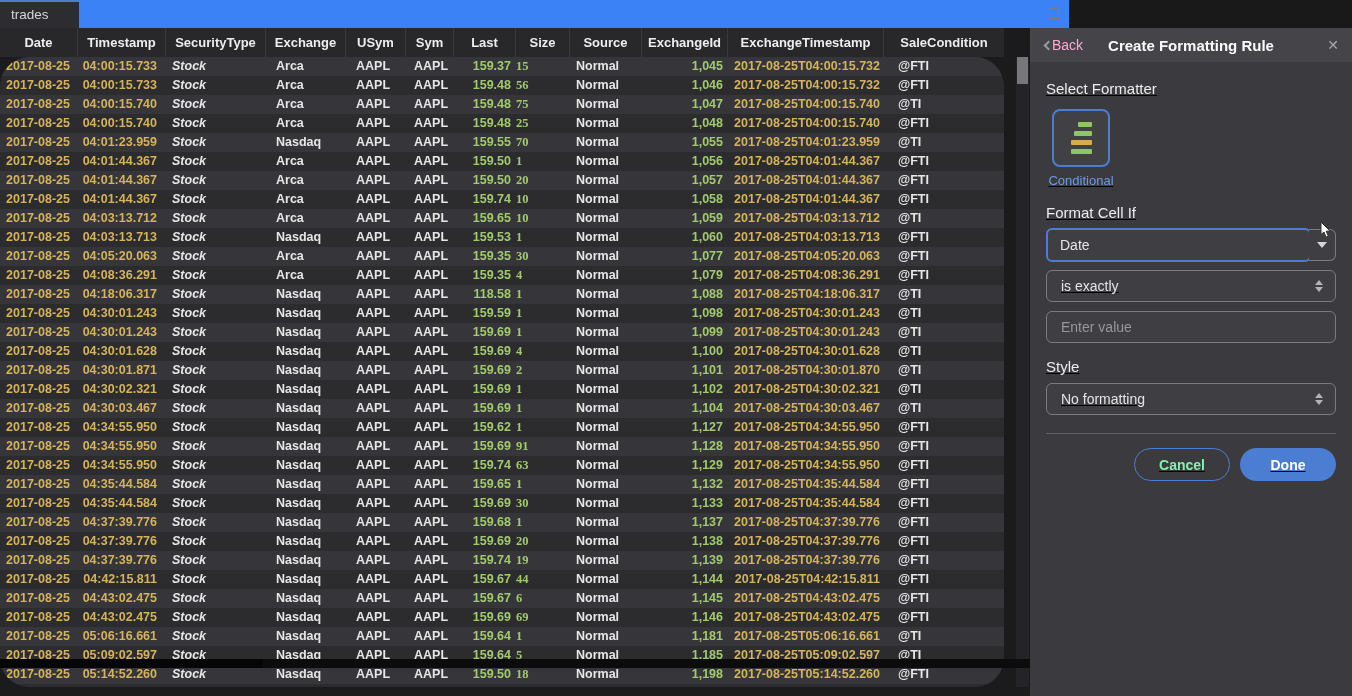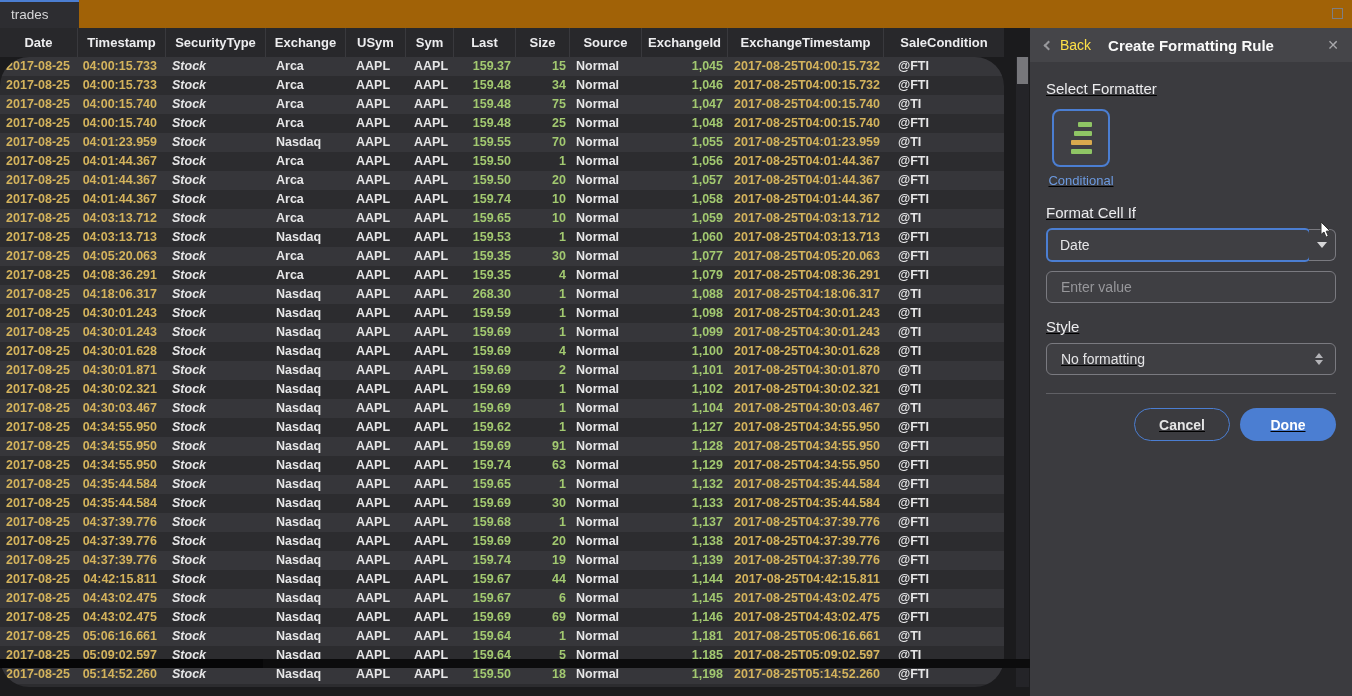--- a/index.html
+++ b/index.html
@@ -3,21 +3,21 @@
 <meta charset="utf-8">
 <style>
   * { margin:0; padding:0; box-sizing:border-box; }
   html,body { width:1352px; height:696px; }
   body {
     position:relative; overflow:hidden;
     font-family:"Liberation Sans", sans-serif;
     background:var(--bg,#19191a);
   }
   
-  .topbar { position:absolute; left:0; top:0; width:1352px; height:28px; background:#a16207; }
+  .topbar { position:absolute; left:0; top:0; width:1069px; height:28px; background:#3b82f6; }
   .tab {
     position:absolute; left:0; top:0; width:79px; height:28px;
     background:#2d2d31; border-top:2px solid var(--accent);
     color:#d6d6d8; font-size:13.5px; line-height:25px; padding-left:11px;
   }
   .win-max { position:absolute; right:9px; top:8px; width:11px; height:11px; border:1px solid #7e7e82; background:transparent; }
 
   
   .table-area {
     position:absolute; left:0; top:28px; width:1030px; height:668px;
@@ -38,36 +38,36 @@
   .trow { display:grid; grid-template-columns:var(--cols); height:19px; background:var(--row-even); }
   .trow:nth-child(odd) { background:var(--row-odd); }
   .cell { font-size:12.5px; font-weight:600; line-height:19px; white-space:nowrap; overflow:hidden; }
   .c0 { color:var(--gold); text-align:right; padding-right:8px; }
   .c1 { color:var(--gold); text-align:right; padding-right:9px; }
   .c2 { color:var(--text); padding-left:6px;font-style:italic; }
   .c3 { color:var(--text); padding-left:10px; }
   .c4 { color:var(--text); padding-left:10px; }
   .c5 { color:var(--text); padding-left:8px; }
   .c6 { color:var(--green); text-align:right; padding-right:5px; }
-  .c7 { color:var(--green); text-align:right; padding-right:4px; }
+  .c7 { color:var(--green); padding-right:4px;font-family:Liberation Serif, serif; }
   .c8 { color:var(--text); padding-left:6px; }
   .c9 { color:var(--green); text-align:right; padding-right:5px; }
   .c10{ color:var(--gold); text-align:right; padding-right:4px; }
   .c11{ color:var(--text); padding-left:14px; }
 
   
   .vscroll { position:absolute; left:1016px; top:57px; width:13px; height:630px; background:#242428; }
   .vthumb  { position:absolute; left:1px; top:0; width:11px; height:27px; background:#77777b; }
   .hscroll { position:absolute; left:0; top:659px; width:1030px; height:9px; background:#0c0c0d; }
   .hthumb  { position:absolute; left:0; top:0; width:263px; height:9px; background:#060607; }
 
   
   .panel { position:absolute; left:1030px; top:28px; width:322px; height:668px; background:var(--panel-bg); }
   .panel-header { height:34px; background:var(--panel-header-bg); position:relative; display:flex; align-items:center; }
-  .back { position:absolute; left:15px; display:flex; align-items:center; gap:8px; color:#fde047; font-size:14px; cursor:default; }
+  .back { position:absolute; left:15px; display:flex; align-items:center; gap:0; color:#f9a8d4; font-size:14px; cursor:default; }
   .back-chevron { width:7px; height:7px; border-left:2px solid #98989c; border-bottom:2px solid #98989c; transform:rotate(45deg); }
   .panel-title { margin:0 auto; font-size:15px; font-weight:700; color:#fafafa; }
   .close { position:absolute; right:13px; color:#a8a8ac; font-size:14px; }
   .panel-body { padding:0 16px;text-decoration:underline; }
   .plabel { font-size:15px; font-weight:500; color:#ececee; }
   .lbl-formatter { margin-top:18px; }
   .lbl-cellif { margin-top:16px; }
   .lbl-style { margin-top:15px; }
 
   .tile-row { display:flex; gap:12px; margin-top:12px; }
@@ -117,21 +117,21 @@
   }
   input.value-input::placeholder { color:var(--muted); }
 
   .divider { margin-top:18px; border-top:1px solid #606065; }
   .btn-row { display:flex; justify-content:flex-end; gap:10px; margin-top:14px; }
   .btn {
     height:33px; min-width:96px; border-radius:17px; padding:0 24px;
     display:flex; align-items:center; justify-content:center;
     font-size:14px; font-weight:700;
   }
-  .btn-cancel { border:1.5px solid var(--accent); color:#e5e5e5; background:transparent; }
+  .btn-cancel { border:1.5px solid var(--accent); color:#86efac; background:transparent; }
   .btn-done { background:var(--accent); color:#ffffff; }
 
   .cursor { position:absolute; left:1316px; top:221px; pointer-events:none; z-index:50; }
 </style>
 </head>
 <body>
 
 <div class="topbar">
   <div class="tab">trades</div>
   <div class="win-max"></div>
@@ -168,21 +168,21 @@
         <div class="cell c11">@FTI</div>
       </div>
       <div class="trow">
         <div class="cell c0">2017-08-25</div>
         <div class="cell c1">04:00:15.733</div>
         <div class="cell c2">Stock</div>
         <div class="cell c3">Arca</div>
         <div class="cell c4">AAPL</div>
         <div class="cell c5">AAPL</div>
         <div class="cell c6">159.48</div>
-        <div class="cell c7">34</div>
+        <div class="cell c7">56</div>
         <div class="cell c8">Normal</div>
         <div class="cell c9">1,046</div>
         <div class="cell c10">2017-08-25T04:00:15.732</div>
         <div class="cell c11">@FTI</div>
       </div>
       <div class="trow">
         <div class="cell c0">2017-08-25</div>
         <div class="cell c1">04:00:15.740</div>
         <div class="cell c2">Stock</div>
         <div class="cell c3">Arca</div>
@@ -321,21 +321,21 @@
         <div class="cell c10">2017-08-25T04:08:36.291</div>
         <div class="cell c11">@FTI</div>
       </div>
       <div class="trow">
         <div class="cell c0">2017-08-25</div>
         <div class="cell c1">04:18:06.317</div>
         <div class="cell c2">Stock</div>
         <div class="cell c3">Nasdaq</div>
         <div class="cell c4">AAPL</div>
         <div class="cell c5">AAPL</div>
-        <div class="cell c6">268.30</div>
+        <div class="cell c6">118.58</div>
         <div class="cell c7">1</div>
         <div class="cell c8">Normal</div>
         <div class="cell c9">1,088</div>
         <div class="cell c10">2017-08-25T04:18:06.317</div>
         <div class="cell c11">@TI</div>
       </div>
       <div class="trow">
         <div class="cell c0">2017-08-25</div>
         <div class="cell c1">04:30:01.243</div>
         <div class="cell c2">Stock</div>
@@ -668,20 +668,27 @@
 
     <div class="plabel lbl-cellif">Format Cell If</div>
 
     <div class="combo">
       <div class="combo-main">Date</div>
       <div class="combo-arrow">
         <span class="tri-down"></span>
       </div>
     </div>
 
+    <div class="field">
+      <span>is exactly</span>
+      <span class="sorter">
+          <span class="up"></span>
+          <span class="down"></span>
+        </span>
+    </div>
 
     <input class="value-input" type="text" placeholder="Enter value" style="">
 
     <div class="plabel lbl-style">Style</div>
 
     <div class="field">
       <span>No formatting</span>
       <span class="sorter">
           <span class="up"></span>
           <span class="down"></span>

